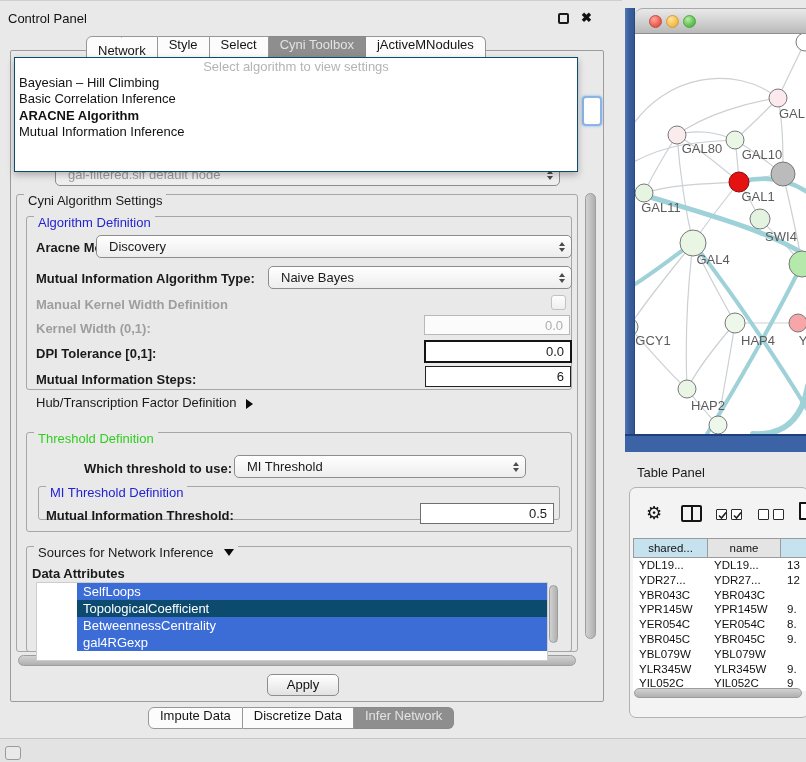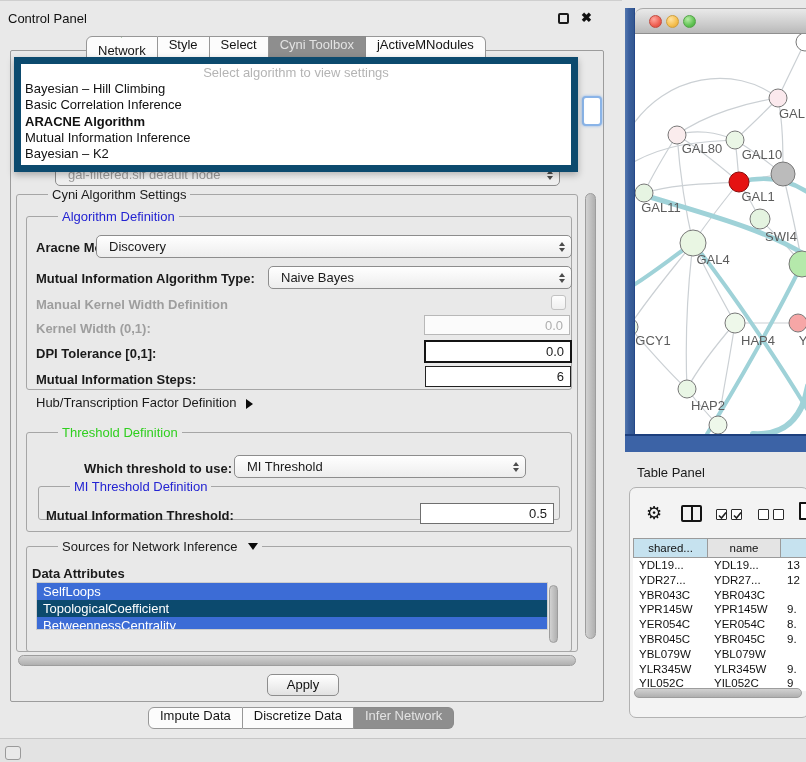--- a/index.html
+++ b/index.html
@@ -27,30 +27,30 @@
   }
   .tab:first-child { border-left:1px solid #979797; border-radius:6px 0 0 0; }
   .tab:last-child { border-radius:0 6px 0 0; }
   .tab.sel { background:#8e8e8e; color:#e3e3e3; border-color:#8a8a8a; }
   .btab { height:22px; border-radius:0; }
   .btab:first-child { border-radius:6px 0 0 6px; }
   .btab:last-child { border-radius:0 6px 6px 0; }
 
   
   .dd {
-    background:#ffffff; border:7px solid #0c4a6e;
+    background:#ffffff; border:1px solid #0c4a6e;
     box-shadow:0 3px 7px rgba(0,0,0,.28); z-index:40; overflow:hidden;
   }
   .dd-placeholder { text-align:center; color:#b4b4b4; height:17px; line-height:17px; font-size:13px; }
   .dd-item { height:16.3px; line-height:16.3px; padding-left:4px; font-size:13px; color:#111; }
   .dd-item.hl { font-weight:bold; }
 
   
   .groupbox { position:absolute; border:1px solid #a6a6a6; border-radius:3px; }
-  .gb-title { position:absolute; top:-8px; left:7px; background:#e9e9e9; padding:0 4px; font-size:13px; white-space:nowrap;margin-left:24px; }
+  .gb-title { position:absolute; top:-8px; left:7px; background:#e9e9e9; padding:6px 4px; font-size:13px; white-space:nowrap; }
 
   .lbl { position:absolute; font-size:13px; white-space:nowrap; }
   .b { font-weight:bold; }
   .dis { color:#9e9e9e; }
 
   .combo {
     position:absolute; display:flex; align-items:center; justify-content:space-between;
     height:23px; padding:0 6px 0 12px; font-size:13px;
     border:1px solid #8d8d8d; border-radius:5px;
     background:linear-gradient(#ffffff,#ededed);
@@ -162,21 +162,20 @@
 
 <div class="focus-sliver" style="left:582px;top:96px;width:20px;height:30px;"></div>
 
 <div class="abs dd" style="left:14px;top:57px;width:564px;height:115px;">
   <div class="dd-placeholder">Select algorithm to view settings</div>
   <div>
       <div class="dd-item">Bayesian – Hill Climbing</div>
       <div class="dd-item">Basic Correlation Inference</div>
       <div class="dd-item hl">ARACNE Algorithm</div>
       <div class="dd-item">Mutual Information Inference</div>
-      <div class="dd-item">Bayesian – K2</div>
     </div>
 </div>
 
 <div class="vthumb" style="left:585px;top:193px;width:11px;height:446px;"></div>
 <div class="hthumb" style="left:18px;top:655px;width:558px;height:11px;"></div>
 
 <div class="groupbox" style="left:16px;top:194px;width:562px;height:458px;">
   <span class="gb-title">Cyni Algorithm Settings</span>
 </div>
 
@@ -238,21 +237,21 @@
 <span class="lbl b" style="left:46px;top:508px;">Mutual Information Threshold:</span>
 <div class="field" style="left:420px;top:503px;width:134px;height:21px;border:1px solid #6f6f6f;">0.5</div>
 
 <div class="groupbox" style="left:26px;top:546px;width:546px;height:106px;">
   <span class="gb-title">
     <span>Sources for Network Inference</span>
     <i class="tri-down-big"></i>
   </span>
 </div>
 <span class="lbl b" style="left:32px;top:566px;">Data Attributes</span>
-<div class="attr-list" style="left:36px;top:582px;width:512px;height:48px;">
+<div class="attr-list" style="left:36px;top:582px;width:512px;height:79px;padding-left:40px;">
     <div class="attr-item" style="background: rgb(60, 108, 214);">SelfLoops</div>
     <div class="attr-item" style="background: #0c4a6e;">TopologicalCoefficient</div>
     <div class="attr-item" style="background: rgb(60, 108, 214);">BetweennessCentrality</div>
     <div class="attr-item" style="background: rgb(60, 108, 214);">gal4RGexp</div>
   </div>
 <div class="vthumb" style="left:549px;top:585px;width:9px;height:58px;"></div>
 
 <div class="apply-btn" style="left:267px;top:674px;">Apply</div>
 <div class="abs tabbar" style="left:148px;top:707px;">
     <div class="tab btab">

